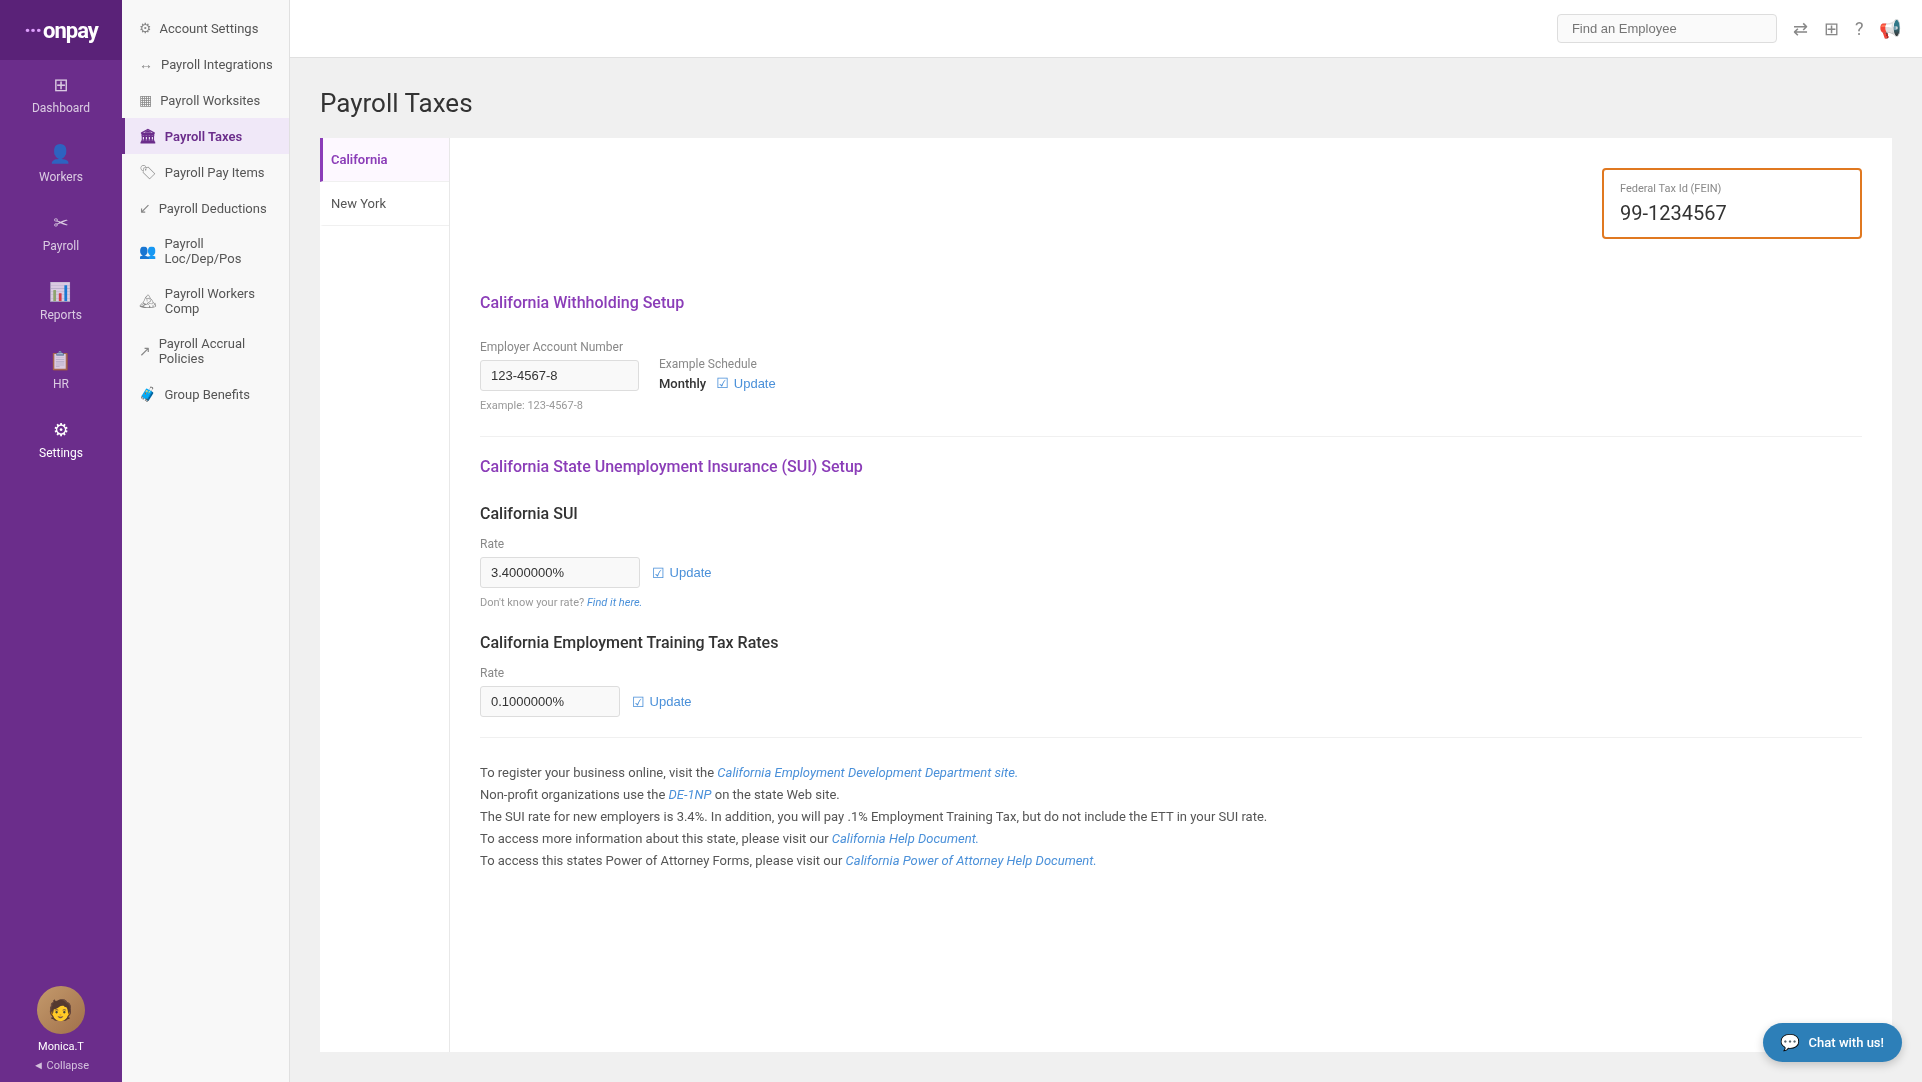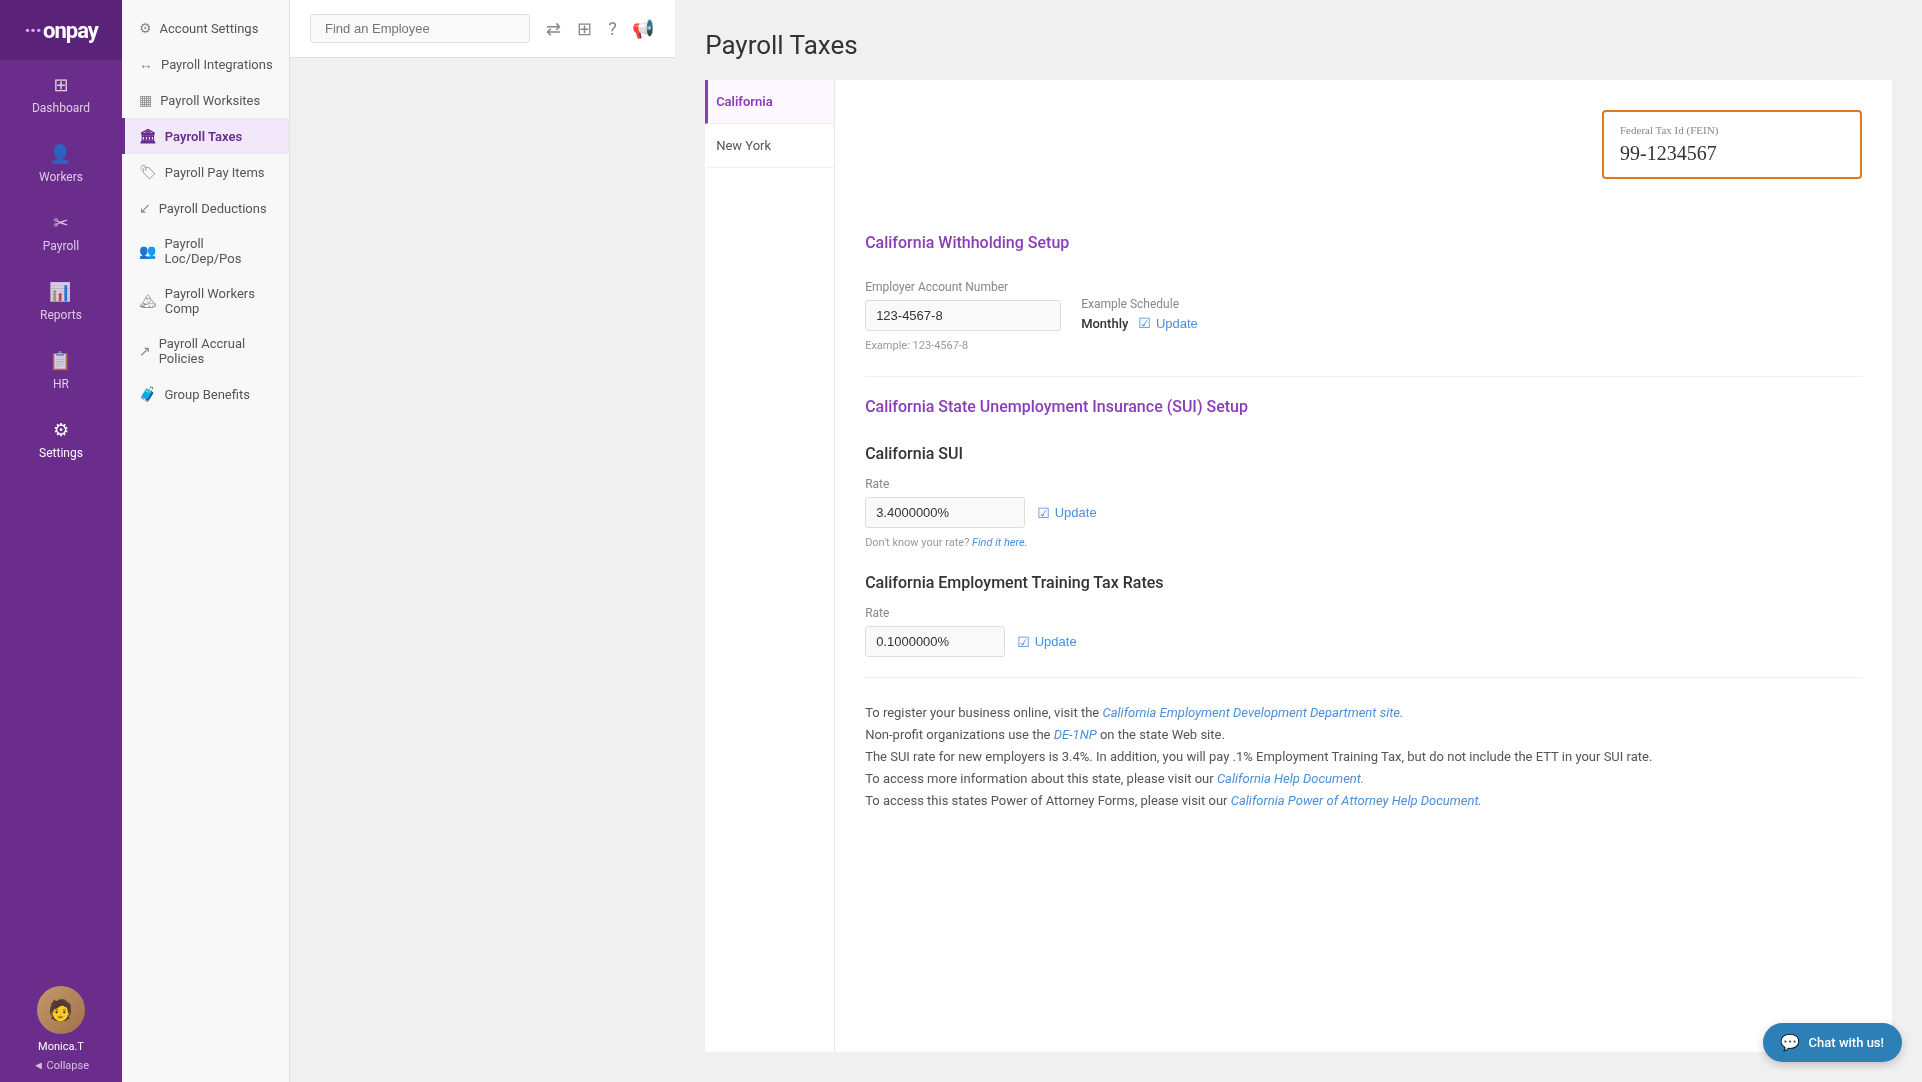--- a/index.html
+++ b/index.html
@@ -102,21 +102,21 @@
       border-left: 3px solid #6b2d8b;
       background: #f0e8f8;
     }
     .sec-icon { font-size: 14px; color: #888; flex-shrink: 0; }
     .sidebar-secondary-item.active .sec-icon { color: #6b2d8b; }
 
     
     .main-area {
       flex: 1;
       display: flex;
-      flex-direction: row;
+      flex-direction: column;
       overflow: hidden;
     }
 
     
     .top-header {
       background: white;
       border-bottom: 1px solid #e0e0e0;
       height: 58px;
       display: flex;
       align-items: center;
@@ -189,21 +189,20 @@
 
     
     .fein-box {
       border: 2px solid #e07820;
       border-radius: 4px;
       padding: 12px 16px;
       width: 260px;
       margin-left: auto;
       margin-bottom: 30px;
       background: white;
-      font-family: Liberation Serif, serif;
     }
     .fein-label {
       font-size: 11px;
       color: #888;
       margin-bottom: 6px;
     }
     .fein-value {
       font-size: 20px;
       color: #333;
       font-weight: 400;
@@ -231,21 +230,21 @@
       margin-bottom: 6px;
     }
 
     .field-input {
       border: 1px solid #ddd;
       border-radius: 3px;
       padding: 7px 10px;
       font-size: 13px;
       color: #333;
       background: #f9f9f9;
-      width: 196px;
+      width: 159px;
     }
 
     .field-row {
       display: flex;
       align-items: flex-end;
       gap: 20px;
       margin-bottom: 8px;
     }
 
     .deposit-section {

